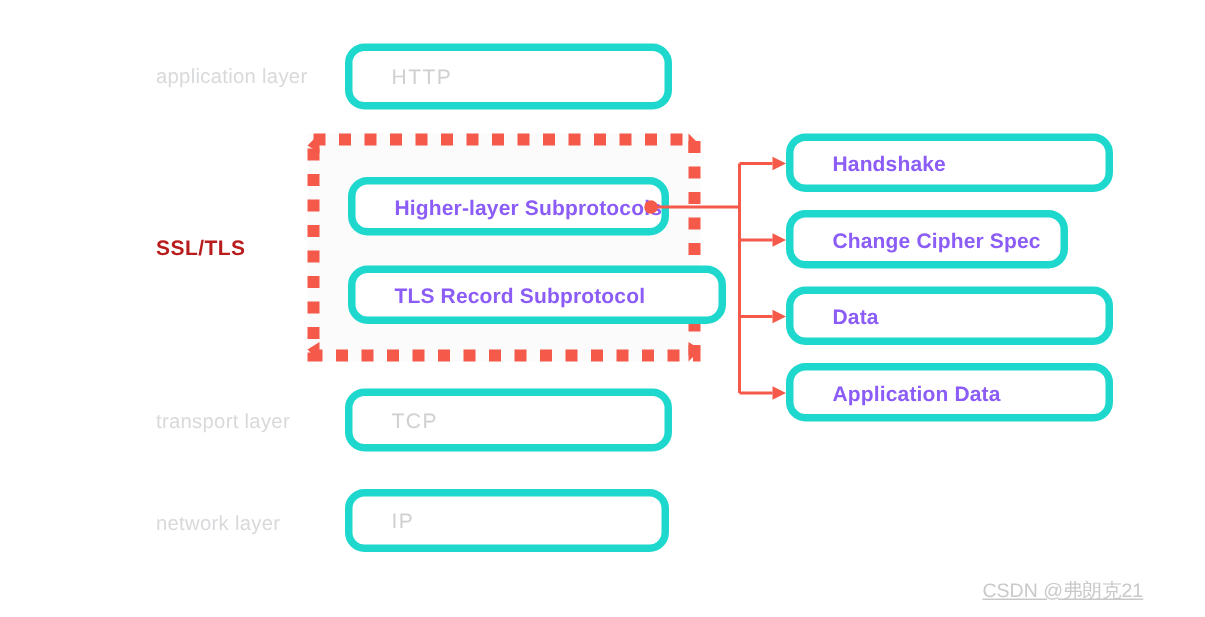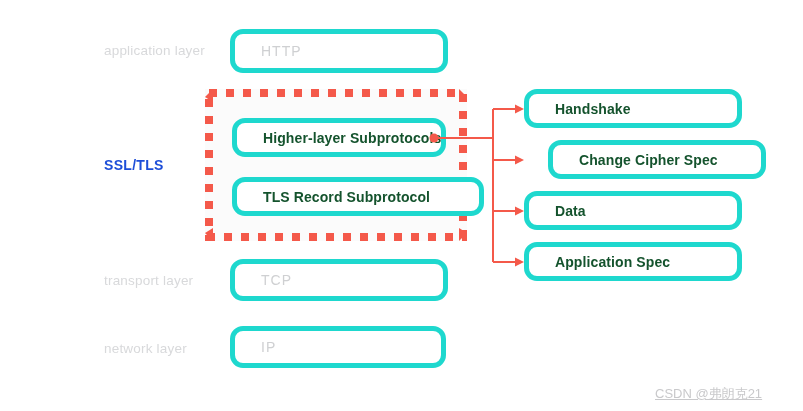--- a/index.html
+++ b/index.html
@@ -21,21 +21,21 @@
   
   .layer-label {
     position: absolute;
     font-size: 13.5px;
     letter-spacing: 0.2px;
     color: #d8d9db;
     white-space: nowrap;
     text-align: center;
   }
   .layer-label.strong {
-    color: #1d4ed8;
+    color: #b91c1c;
     font-weight: bold;
     font-size: 14px;
     letter-spacing: 0.3px;
   }
 
   
   .tbox {
     position: absolute;
     box-sizing: border-box;
     border: 5px solid #1ed8ce;
@@ -48,21 +48,21 @@
     padding-left: 26px;
     font-size: 14px;
     white-space: nowrap;
   }
   .tbox.muted .tbox-text {
     color: #cfd0d2;
     font-weight: normal;
     letter-spacing: 1px;
   }
   .tbox.dark .tbox-text {
-    color: #14532d;
+    color: #8b5cf6;
     font-weight: bold;
     letter-spacing: 0.1px;
   }
 
   
   .dashed-zone {
     position: absolute;
     box-sizing: border-box;
     background: #fbfbfb;
   }
@@ -132,30 +132,30 @@
   </div>
 
   <div class="tbox muted" style="left:230px; top:326px; width:216px; height:42px;">
     <span class="tbox-text">IP</span>
   </div>
 
   <div class="tbox dark" style="left:524px; top:89px; width:218px; height:39px;">
     <span class="tbox-text">Handshake</span>
   </div>
 
-  <div class="tbox dark" style="left:548px; top:140px; width:218px; height:39px;">
+  <div class="tbox dark" style="left:524px; top:140px; width:188px; height:39px;">
     <span class="tbox-text">Change Cipher Spec</span>
   </div>
 
   <div class="tbox dark" style="left:524px; top:191px; width:218px; height:39px;">
     <span class="tbox-text">Data</span>
   </div>
 
   <div class="tbox dark" style="left:524px; top:242px; width:218px; height:39px;">
-    <span class="tbox-text">Application Spec</span>
+    <span class="tbox-text">Application Data</span>
   </div>
 
   <svg id="connectors" viewBox="0 0 803 411">
 
     <circle cx="434" cy="138" r="4.5" fill="#f4594a"></circle>
 
     <line x1="434" y1="138" x2="493" y2="138" stroke="#f4594a" stroke-width="2"></line>
 
     <line x1="493" y1="109" x2="493" y2="262" stroke="#f4594a" stroke-width="2"></line>
 

